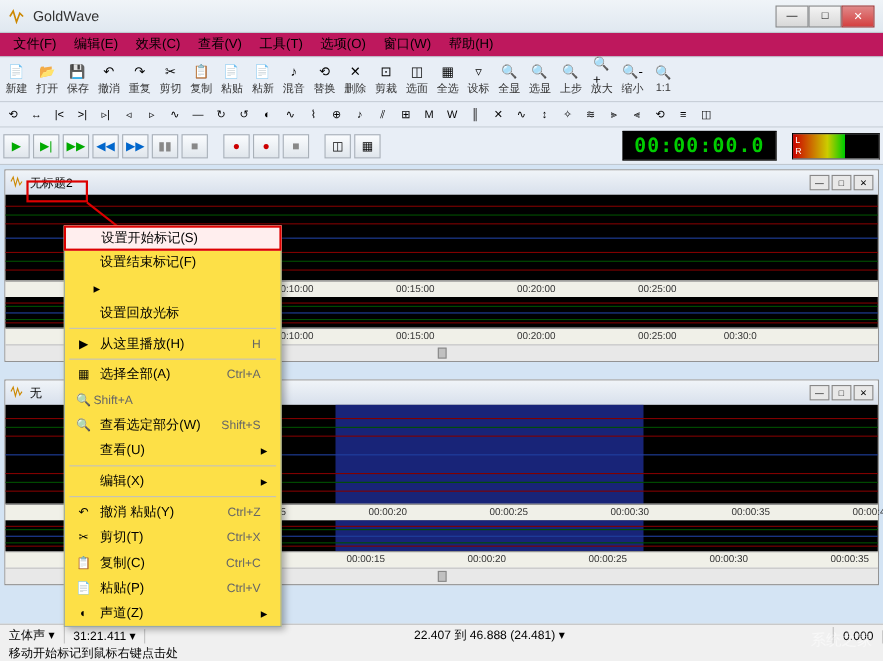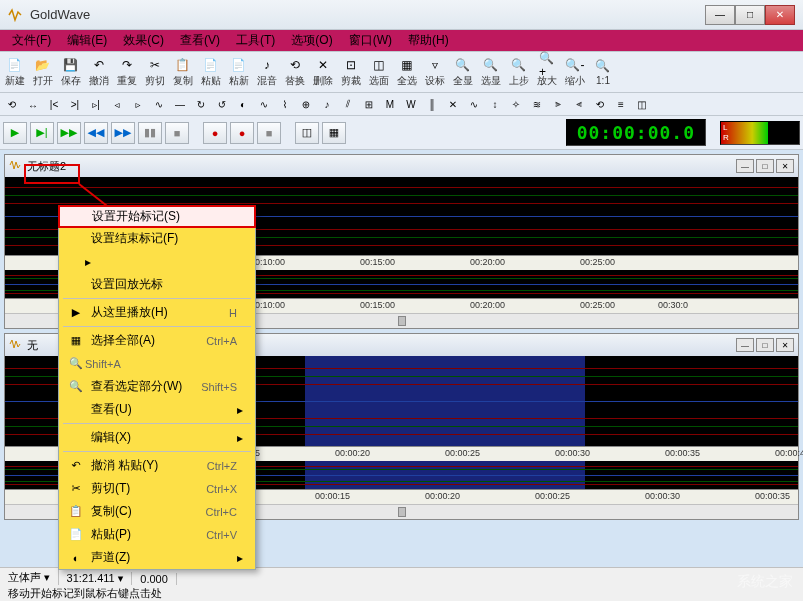--- a/index.html
+++ b/index.html
@@ -16,21 +16,21 @@
 .tb { width: 26px; height: 36px; display: flex; flex-direction: column; align-items: center; justify-content: center; cursor: pointer; border: 1px solid transparent; }
 .tb .ic { width: 16px; height: 16px; display: flex; align-items: center; justify-content: center; font-size: 12px; }
 .tb .lbl { font-size: 10px; color: #333; margin-top: 1px; }
 .row2 { background: #e8eef6; padding: 2px; display: flex; gap: 1px; border-bottom: 1px solid #c0c8d0; }
 .row2 .sb { width: 20px; height: 18px; display: flex; align-items: center; justify-content: center; cursor: pointer; border: 1px solid transparent; font-size: 10px; }
 .transport { background: #e8eef6; padding: 3px; display: flex; align-items: center; gap: 3px; border-bottom: 1px solid #c0c8d0; }
 .tpb { width: 24px; height: 22px; border: 1px solid #a8b0b8; background: linear-gradient(#fafcfe,#e0e6ec); display: flex; align-items: center; justify-content: center; cursor: pointer; font-size: 11px; }
 .timedisp { background: #000; color: #0c0; font-family: monospace; font-size: 18px; font-weight: bold; padding: 2px 10px; border: 1px inset #444; letter-spacing: 1px; }
 .vumeter { width: 80px; height: 24px; background: linear-gradient(90deg, #c00 0%, #cc0 40%, #0c0 60%, #000 60%); border: 1px inset #444; position: relative; }
 .vumeter::before { content: "L\AR"; white-space: pre; position: absolute; left: 2px; top: 1px; font-size: 8px; color: #fff; line-height: 10px; }
-.mdi { padding: 4px; display: flex; flex-direction: column; gap: 4px; }
+.mdi { padding: 4px; display: flex; flex-direction: column; gap: 16px; }
 .mdich { border: 1px solid #888; background: #fff; }
 .mdich .chtit { height: 22px; background: linear-gradient(#f0f4f8,#d8e0ec); display: flex; align-items: center; padding: 0 4px; }
 .mdich .chtit .ci { width: 14px; height: 14px; margin-right: 4px; }
 .mdich .chtit .ct { flex: 1; font-size: 11px; }
 .mdich .chtit .cb { width: 18px; height: 14px; border: 1px solid #888; background: #e8e8e8; display: flex; align-items: center; justify-content: center; font-size: 8px; margin-left: 2px; cursor: pointer; }
 .wavearea { background: #000; height: 80px; position: relative; }
 .waveline { position: absolute; left: 0; right: 0; height: 1px; }
 .wl-red { background: #800000; }
 .wl-green { background: #005000; }
 .wl-blue { background: #2040a0; }
@@ -432,20 +432,23 @@
   </div>
 
 <div class="statusbar">
   <div class="sr">
     <span class="sc">
       <span>立体声</span> <span>▾</span>
     </span>
     <span class="sc">
       <span>31:21.411</span> <span>▾</span>
     </span>
+    <span class="sc" style="flex:1; text-align:center">
+      <span>22.407 到 46.888 (24.481)</span> <span>▾</span>
+    </span>
     <span class="sc">0.000</span>
   </div>
   <div class="sr">
     <span class="sc" style="border:none">移动开始标记到鼠标右键点击处</span>
   </div>
 </div>
 
 <div class="watermark">系统之家</div>
 
 </body></html>

